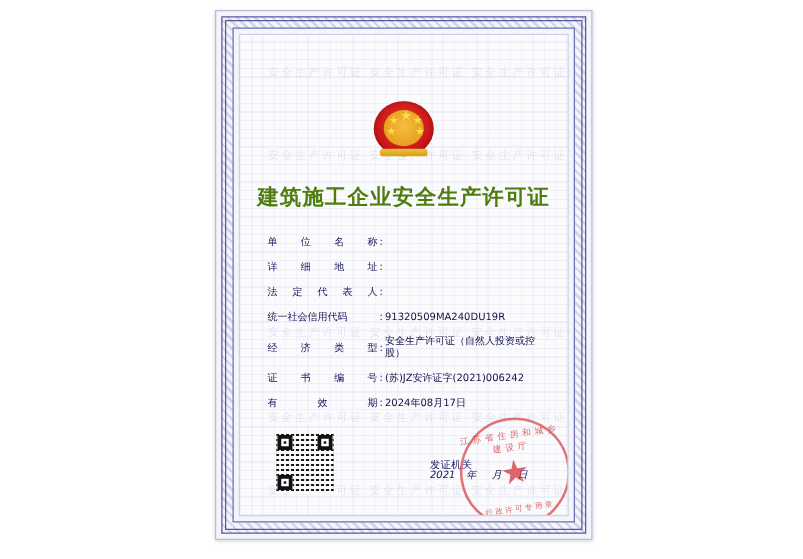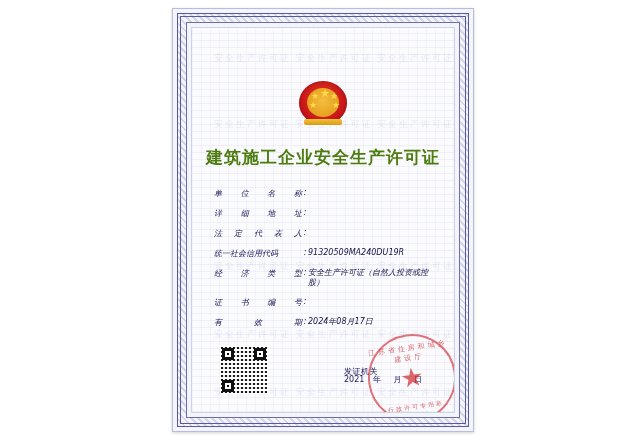--- a/index.html
+++ b/index.html
@@ -144,26 +144,25 @@
 
   
   .fields {
     position: absolute;
     left: 22px;
     right: 16px;
     top: 160px;
   }
   .row {
     display: flex;
-    align-items: flex-start;
+    align-items: center;
     margin-bottom: 9px;
     font-size: 8px;
     color: #16165a;
     font-family: "DejaVu Sans", sans-serif;
-    font-style: italic;
   }
   .row .lab {
     width: 88px;
     flex: 0 0 88px;
     text-align: justify;
     text-align-last: justify;
     color: #16165a;
     letter-spacing: 0px;
     white-space: nowrap;
   }
@@ -221,21 +220,21 @@
     letter-spacing: 0.5px;
   }
   .datebar {
     position: absolute;
     left: 150px;
     top: 346px;
     font-size: 8px;
     color: #16165a;
     font-family: "DejaVu Sans", sans-serif;
   }
-  .datebar span { margin-right: 2px; }
+  .datebar span { margin-right: 2px; font-style: italic; }
   .datebar .num { margin: 0 6px 0 2px; }
 
   
   .seal {
     position: absolute;
     left: 176px;
     top: 306px;
     width: 84px;
     height: 84px;
     border-radius: 50%;
@@ -324,20 +323,21 @@
 
         <div class="row">
           <div class="lab">经 济 类 型</div>
           <div class="colon">:</div>
           <div class="val">安全生产许可证（自然人投资或控股）</div>
         </div>
 
         <div class="row">
           <div class="lab">证 书 编 号</div>
           <div class="colon">:</div>
+          <div class="val">(苏)JZ安许证字(2021)006242</div>
         </div>
 
         <div class="row">
           <div class="lab">有 效 期</div>
           <div class="colon">:</div>
           <div class="val">2024年08月17日</div>
         </div>
 
       </div>
 

